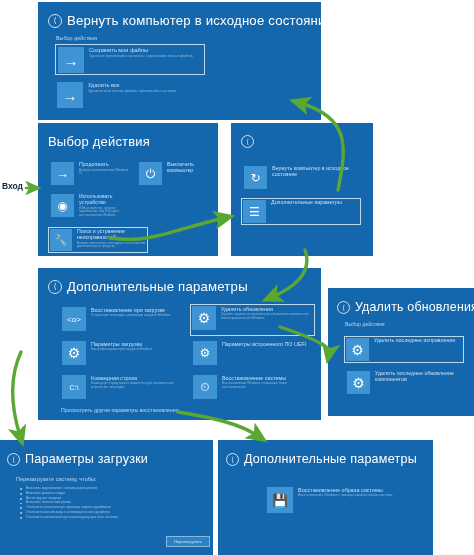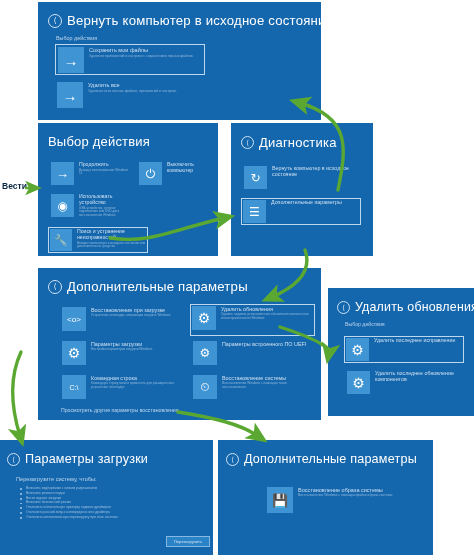--- a/index.html
+++ b/index.html
@@ -105,21 +105,20 @@
       <div class="tbody">
         <div class="tlabel blur" style="font-size:5.2px;">Поиск и устранение неисправностей</div>
         <div class="tdesc blur2" style="font-size:3.1px;margin-top:1px;">Возврат компьютера в исходное состояние или дополнительные средства</div>
       </div>
     </div>
   </div>
 
   <div class="panel" style="left:231px;top:123px;width:142px;height:133px;">
     <div class="phead" style="margin:12px 0 0 10px;">
       <span class="backbtn" style="width:11px;height:11px;font-size:7px;">⟨</span>
-      <span class="ptitle" style="font-size:13px;">Диагностика</span>
     </div>
 
     <div class="tile" style="position:absolute;left:12px;top:42px;width:120px;height:27px;padding:1px;">
       <div class="ticon" style="width:23px;height:23px;font-size:12px;">↻</div>
       <div class="tbody">
         <div class="tlabel blur" style="font-size:5.3px;">Вернуть компьютер в исходное состояние</div>
       </div>
     </div>
 
     <div class="tile sel" style="position:absolute;left:10px;top:75px;width:120px;height:27px;padding:1px;">
@@ -237,21 +236,21 @@
 
     <div class="tile" style="position:absolute;left:48px;top:46px;width:130px;height:30px;padding:1px;">
       <div class="ticon" style="width:26px;height:26px;font-size:13px;">💾</div>
       <div class="tbody">
         <div class="tlabel blur" style="font-size:5.5px;">Восстановление образа системы</div>
         <div class="tdesc blur2" style="font-size:3.3px;margin-top:1px;">Восстановление Windows с помощью файла образа системы</div>
       </div>
     </div>
   </div>
 
-  <div class="entry" style="left:2px;top:181px;font-size:8.5px;">Вести</div>
+  <div class="entry" style="left:2px;top:181px;font-size:8.5px;">Вход</div>
 
   <svg class="arrows" viewBox="0 0 474 555" xmlns="http://www.w3.org/2000/svg">
     <defs>
       <marker id="ah" markerWidth="7" markerHeight="7" refX="3" refY="3.2" orient="auto" markerUnits="strokeWidth">
         <path d="M0,0.4 L6.4,3.2 L0,6 L1.5,3.2 Z" fill="#5aa832"></path>
       </marker>
     </defs>
     <g fill="none" stroke="#5aa832" stroke-width="3.4" marker-end="url(#ah)" stroke-linecap="round">
 
       <path d="M26,188 L33,188" stroke-width="2.6"></path>

